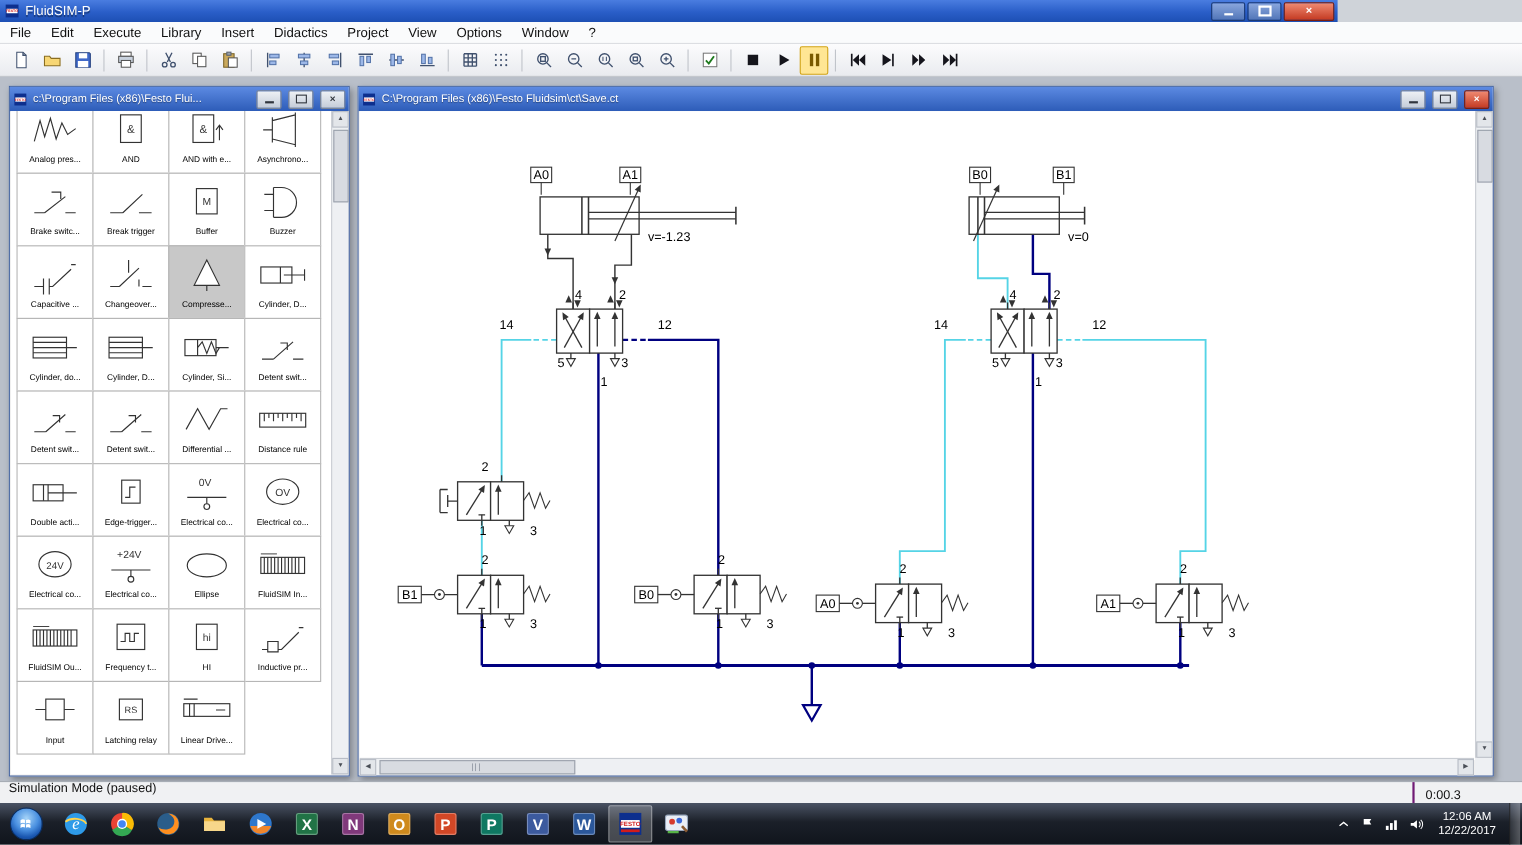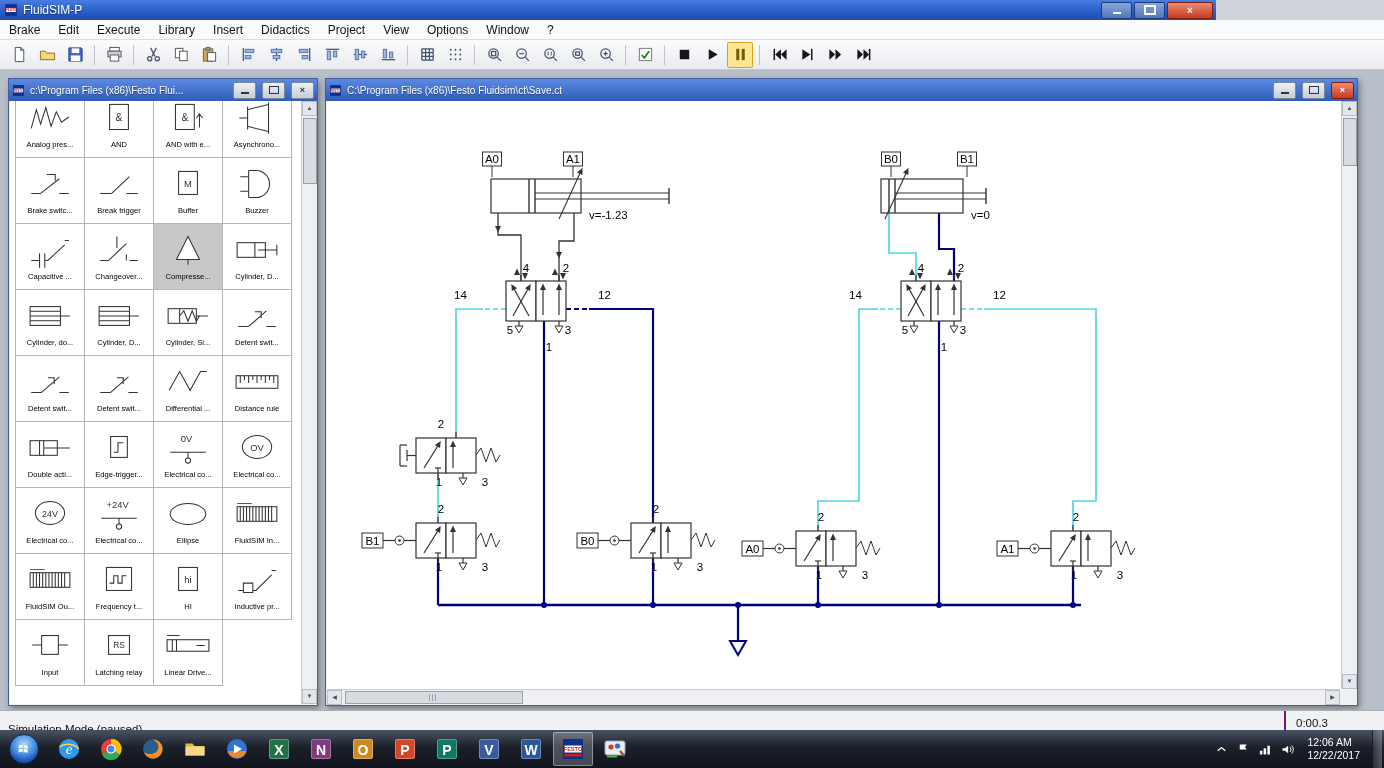--- a/index.html
+++ b/index.html
@@ -61,36 +61,36 @@
   .sb-arrow.up{top:0;left:0}.sb-arrow.down{bottom:0;left:0}
   .sb-arrow.left{left:0;top:0}.sb-arrow.right{right:0;top:0}
   .sb-thumb-v{position:absolute;left:1px;width:12px;background:#d8dbe1;border:1px solid #9ba1ac}
   .sb-thumb-h{position:absolute;top:1px;height:11px;background:#d8dbe1;border:1px solid #9ba1ac}
   .grip{position:absolute;left:50%;top:2px;width:9px;height:7px;margin-left:-5px;
     background:repeating-linear-gradient(90deg,#9ba1ac 0 1px,transparent 1px 3px)}
   .sb-corner{position:absolute;right:1px;bottom:1px;width:15px;height:15px;background:#eef0f3}
 
   
   #statusbar{position:absolute;left:0;top:710px;width:1384px;height:25px;background:#f0f1f3;border-top:1px solid #a7adb5;
-    box-sizing:border-box;display:flex;align-items:flex-end;font-size:11.5px;color:#111}
+    box-sizing:border-box;display:flex;align-items:flex-start;font-size:11.5px;color:#111}
   #statusbar .left{padding-left:8px}
   .sb-right{position:absolute;right:0;top:0;bottom:0;width:88px;border-left:2px solid #701a75;display:flex;align-items:center;padding-left:10px}
 
   
   #taskbar{position:absolute;left:0;top:730px;width:1384px;height:38px;
     background:linear-gradient(#4a5364,#1b2029 45%,#10141c);display:flex;align-items:center;box-sizing:border-box}
   #taskitems{display:flex;align-items:center;height:100%}
   .task-btn{width:40px;height:34px;margin:0 1px;border-radius:2px;display:flex;align-items:center;justify-content:center;box-sizing:border-box}
   .task-btn.active{background:rgba(255,255,255,.22);border:1px solid rgba(255,255,255,.38)}
   .task-btn.start{width:46px}
   .orb{width:28px;height:28px;border-radius:50%;border:1px solid #0a2d60;display:flex;align-items:center;justify-content:center;
     background:radial-gradient(circle at 50% 32%,#a6d4f8 0%,#4a90e0 45%,#1a57b0 72%,#0d3b80 100%)}
   #tray{margin-left:auto;display:flex;align-items:center;gap:7px;height:100%;padding-right:2px}
   .tray-ic{display:flex}
-  #clock{color:#fff;font-size:10.5px;line-height:13px;text-align:left;padding:0 5px}
+  #clock{color:#fff;font-size:10.5px;line-height:13px;text-align:center;padding:0 5px}
   .show-desktop{width:9px;height:38px;border-left:1px solid rgba(0,0,0,.7);
     background:linear-gradient(90deg,rgba(255,255,255,.10),rgba(255,255,255,.28))}
 </style>
 </head>
 <body>
 
 <div id="page">
 
   <div id="titlebar">
     <span class="app-ico">
@@ -104,21 +104,21 @@
     <span class="cap-btn">
         <span class="glyph-min"></span>
       </span>
     <span class="cap-btn">
         <span class="glyph-max"></span>
       </span>
     <span class="cap-btn close">×</span>
   </div>
 
   <div id="menubar">
-      <span class="menu-item">Brake</span>
+      <span class="menu-item">File</span>
       <span class="menu-item">Edit</span>
       <span class="menu-item">Execute</span>
       <span class="menu-item">Library</span>
       <span class="menu-item">Insert</span>
       <span class="menu-item">Didactics</span>
       <span class="menu-item">Project</span>
       <span class="menu-item">View</span>
       <span class="menu-item">Options</span>
       <span class="menu-item">Window</span>
       <span class="menu-item">?</span>

